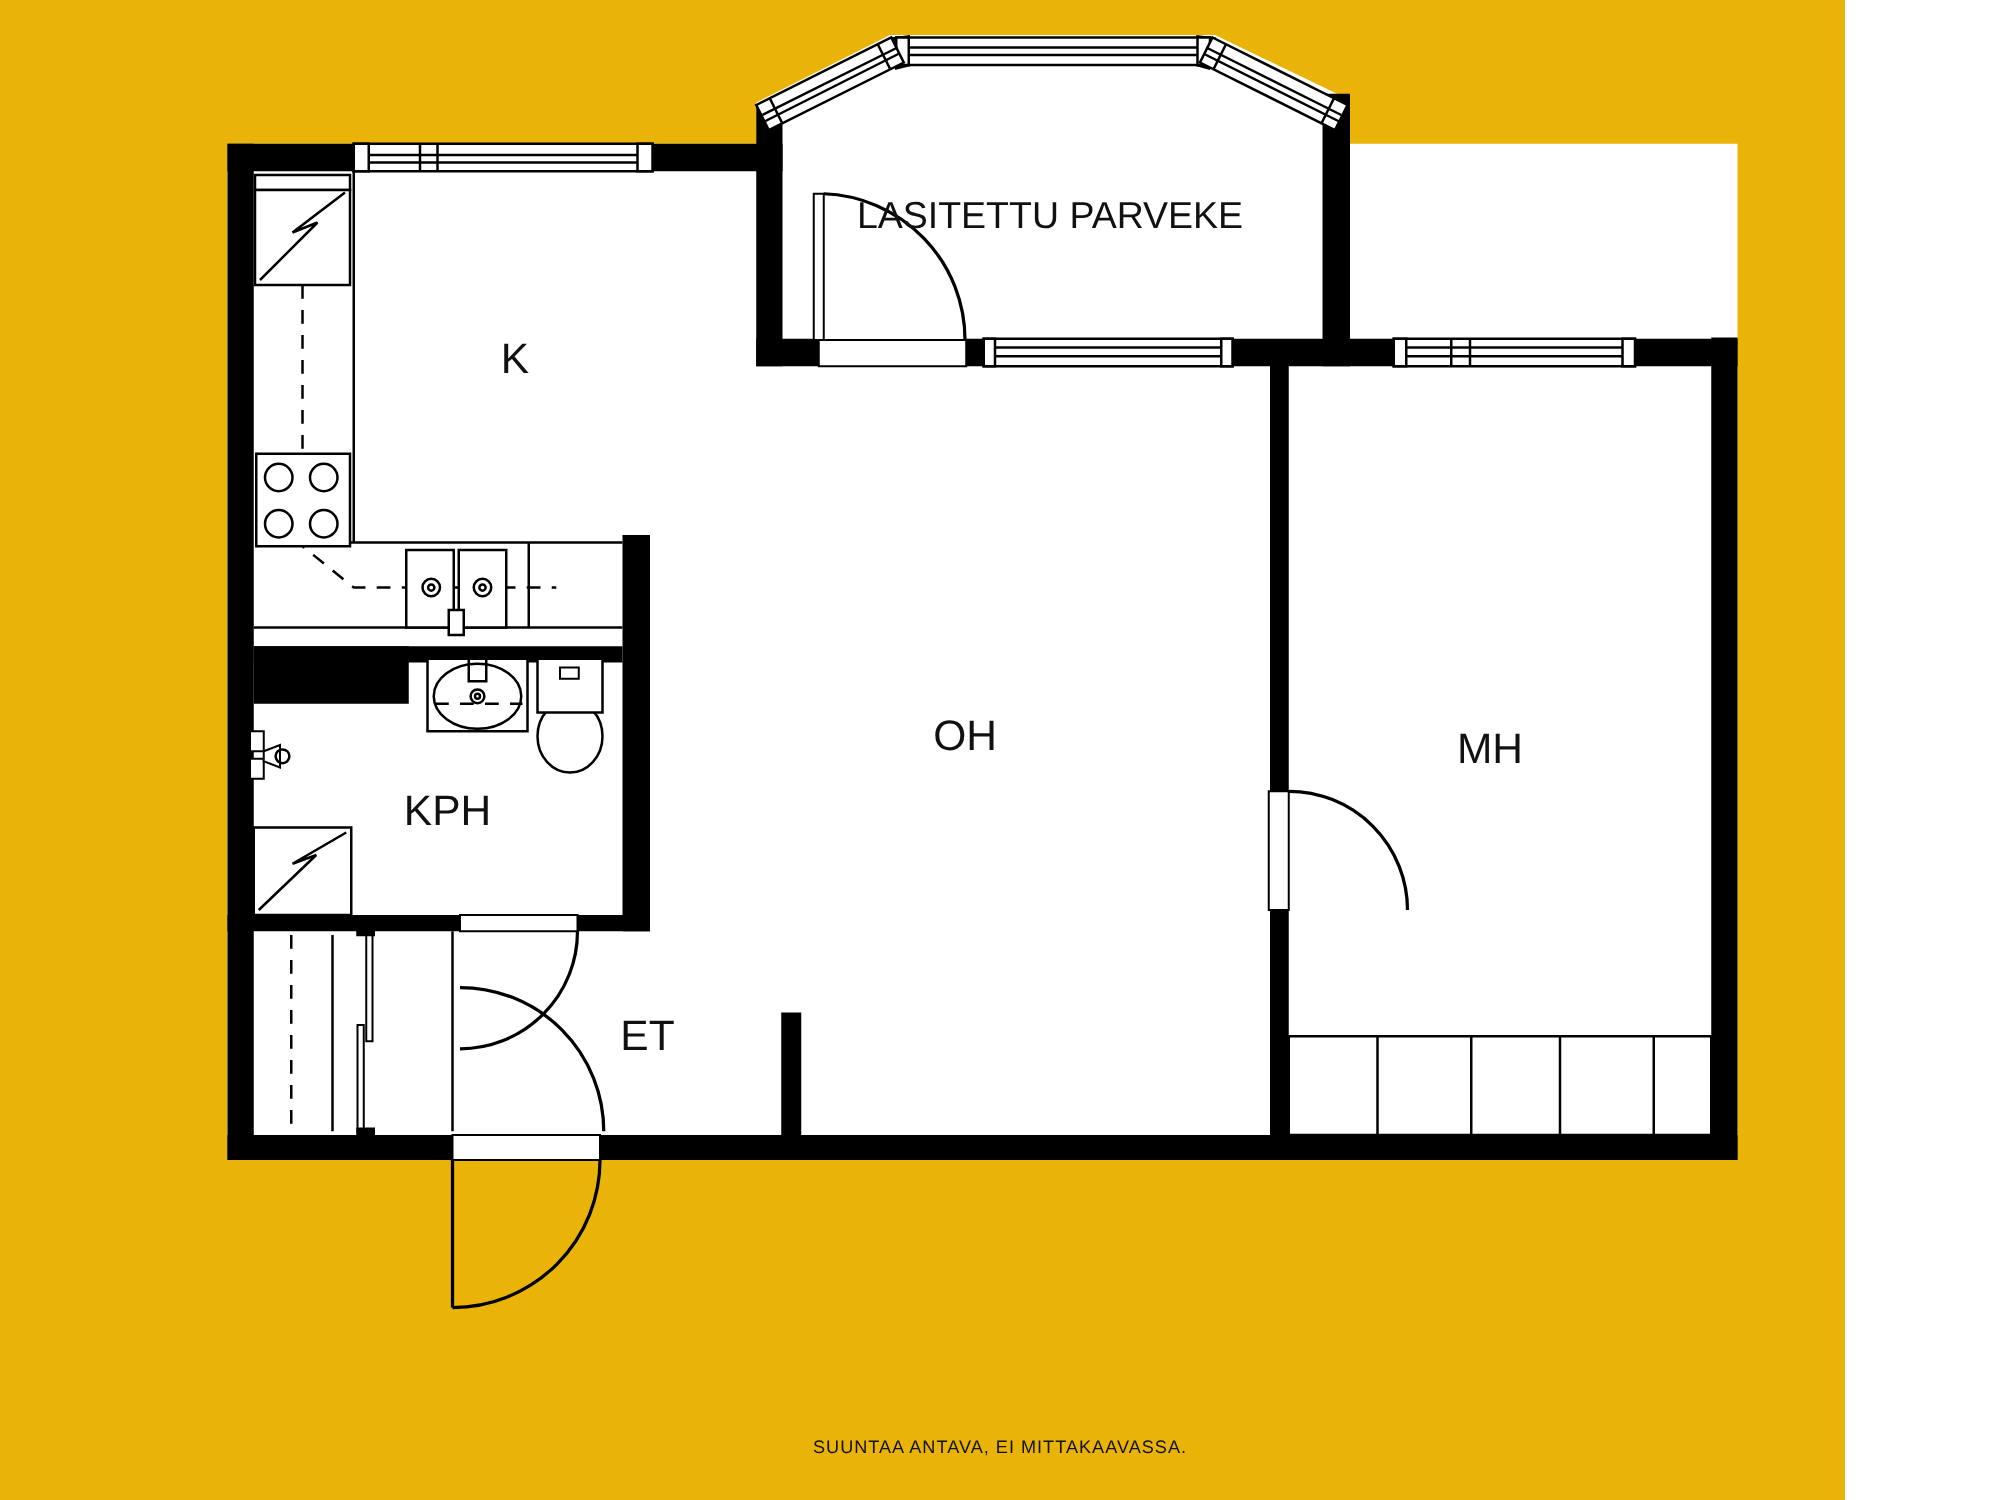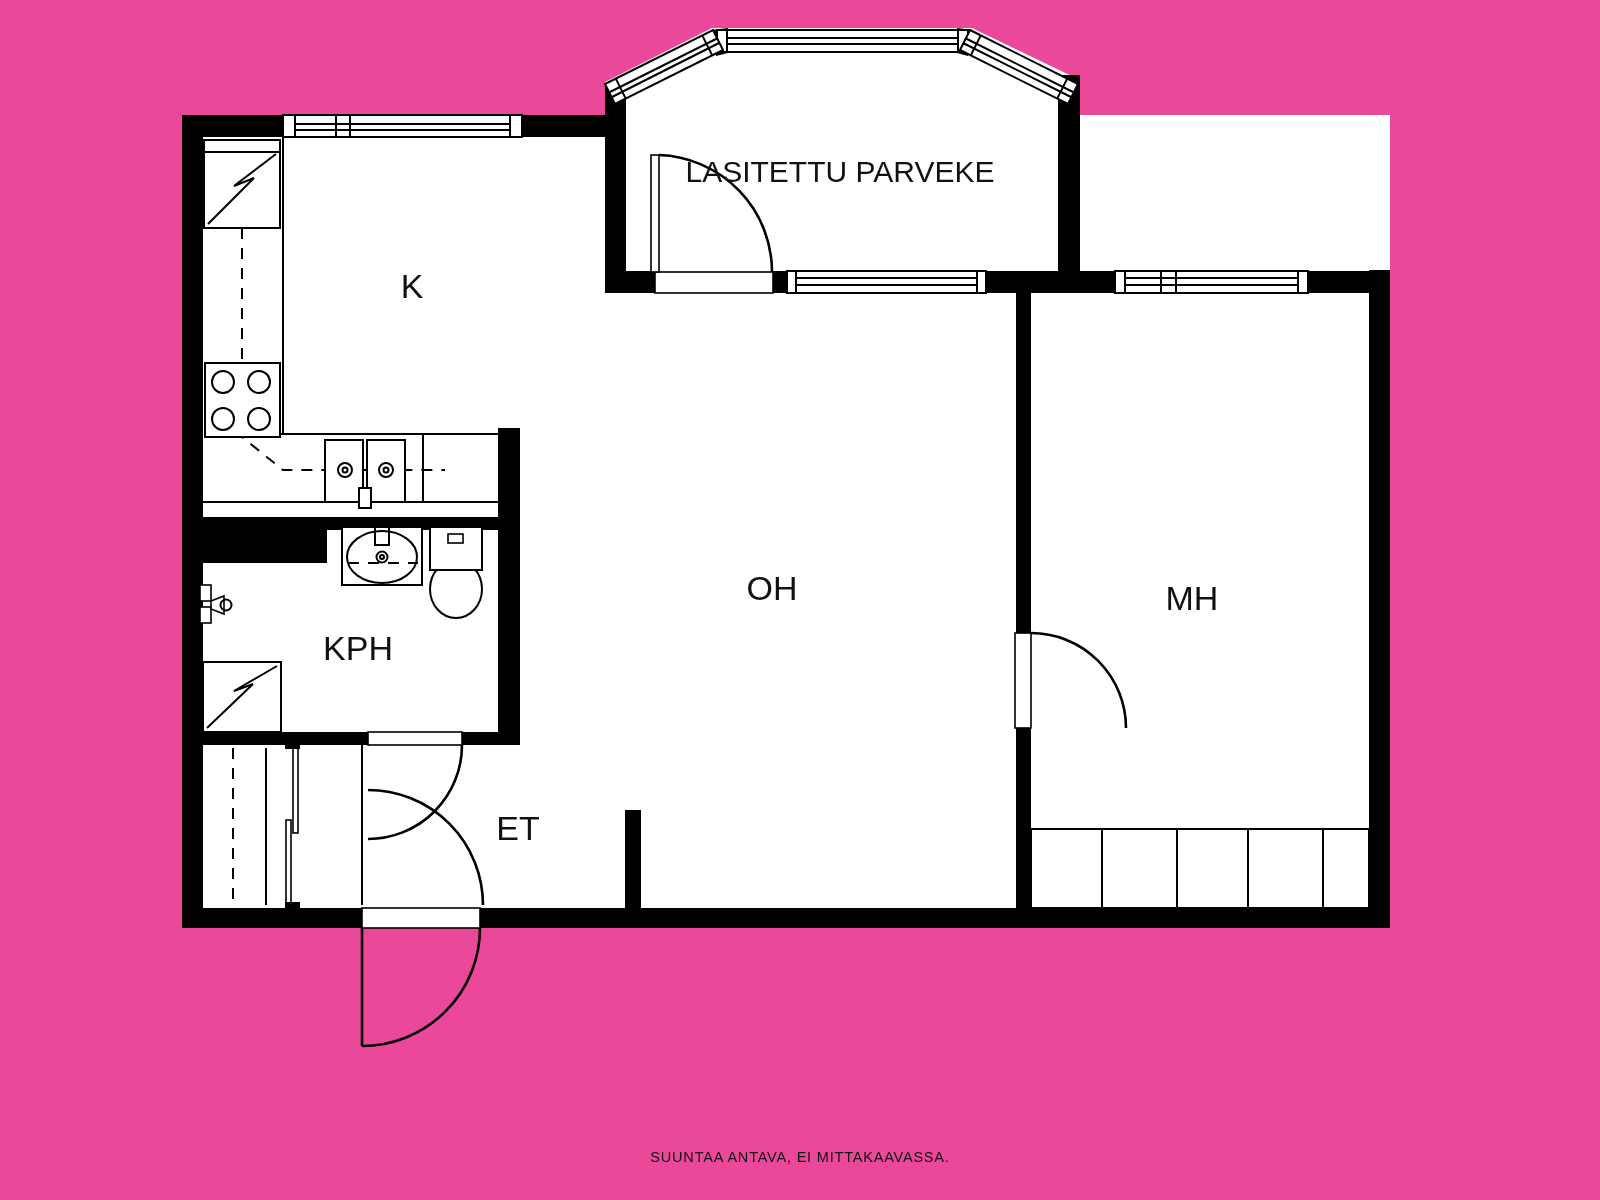--- a/index.html
+++ b/index.html
@@ -1,16 +1,16 @@
 <!DOCTYPE html>
 <html><head>
 <meta charset="utf-8">
 <style>
   html,body{margin:0;padding:0;background:#ffffff;}
-  .stage{position:relative;width:1600px;height:1200px;background:#ec4899;overflow:hidden;
+  .stage{position:relative;width:1476px;height:1200px;background:#eab308;overflow:hidden;
          font-family:"Liberation Sans", sans-serif;}
   svg{display:block}
   .wall{fill:#000000;stroke:none;}
   .thin{fill:none;stroke:#000000;stroke-width:2;}
   .thick{fill:none;stroke:#000000;stroke-width:2.6;}
   .white{fill:#ffffff;stroke:#000000;stroke-width:2;}
   .whitethin{fill:#ffffff;stroke:#000000;stroke-width:1.6;}
   .dash{fill:none;stroke:#000000;stroke-width:2;stroke-dasharray:11 9;}
   .room-label{font-family:"Liberation Sans", sans-serif;font-size:34px;fill:#111111;}
   .balcony-label{font-family:"Liberation Sans", sans-serif;font-size:30px;fill:#111111;}

